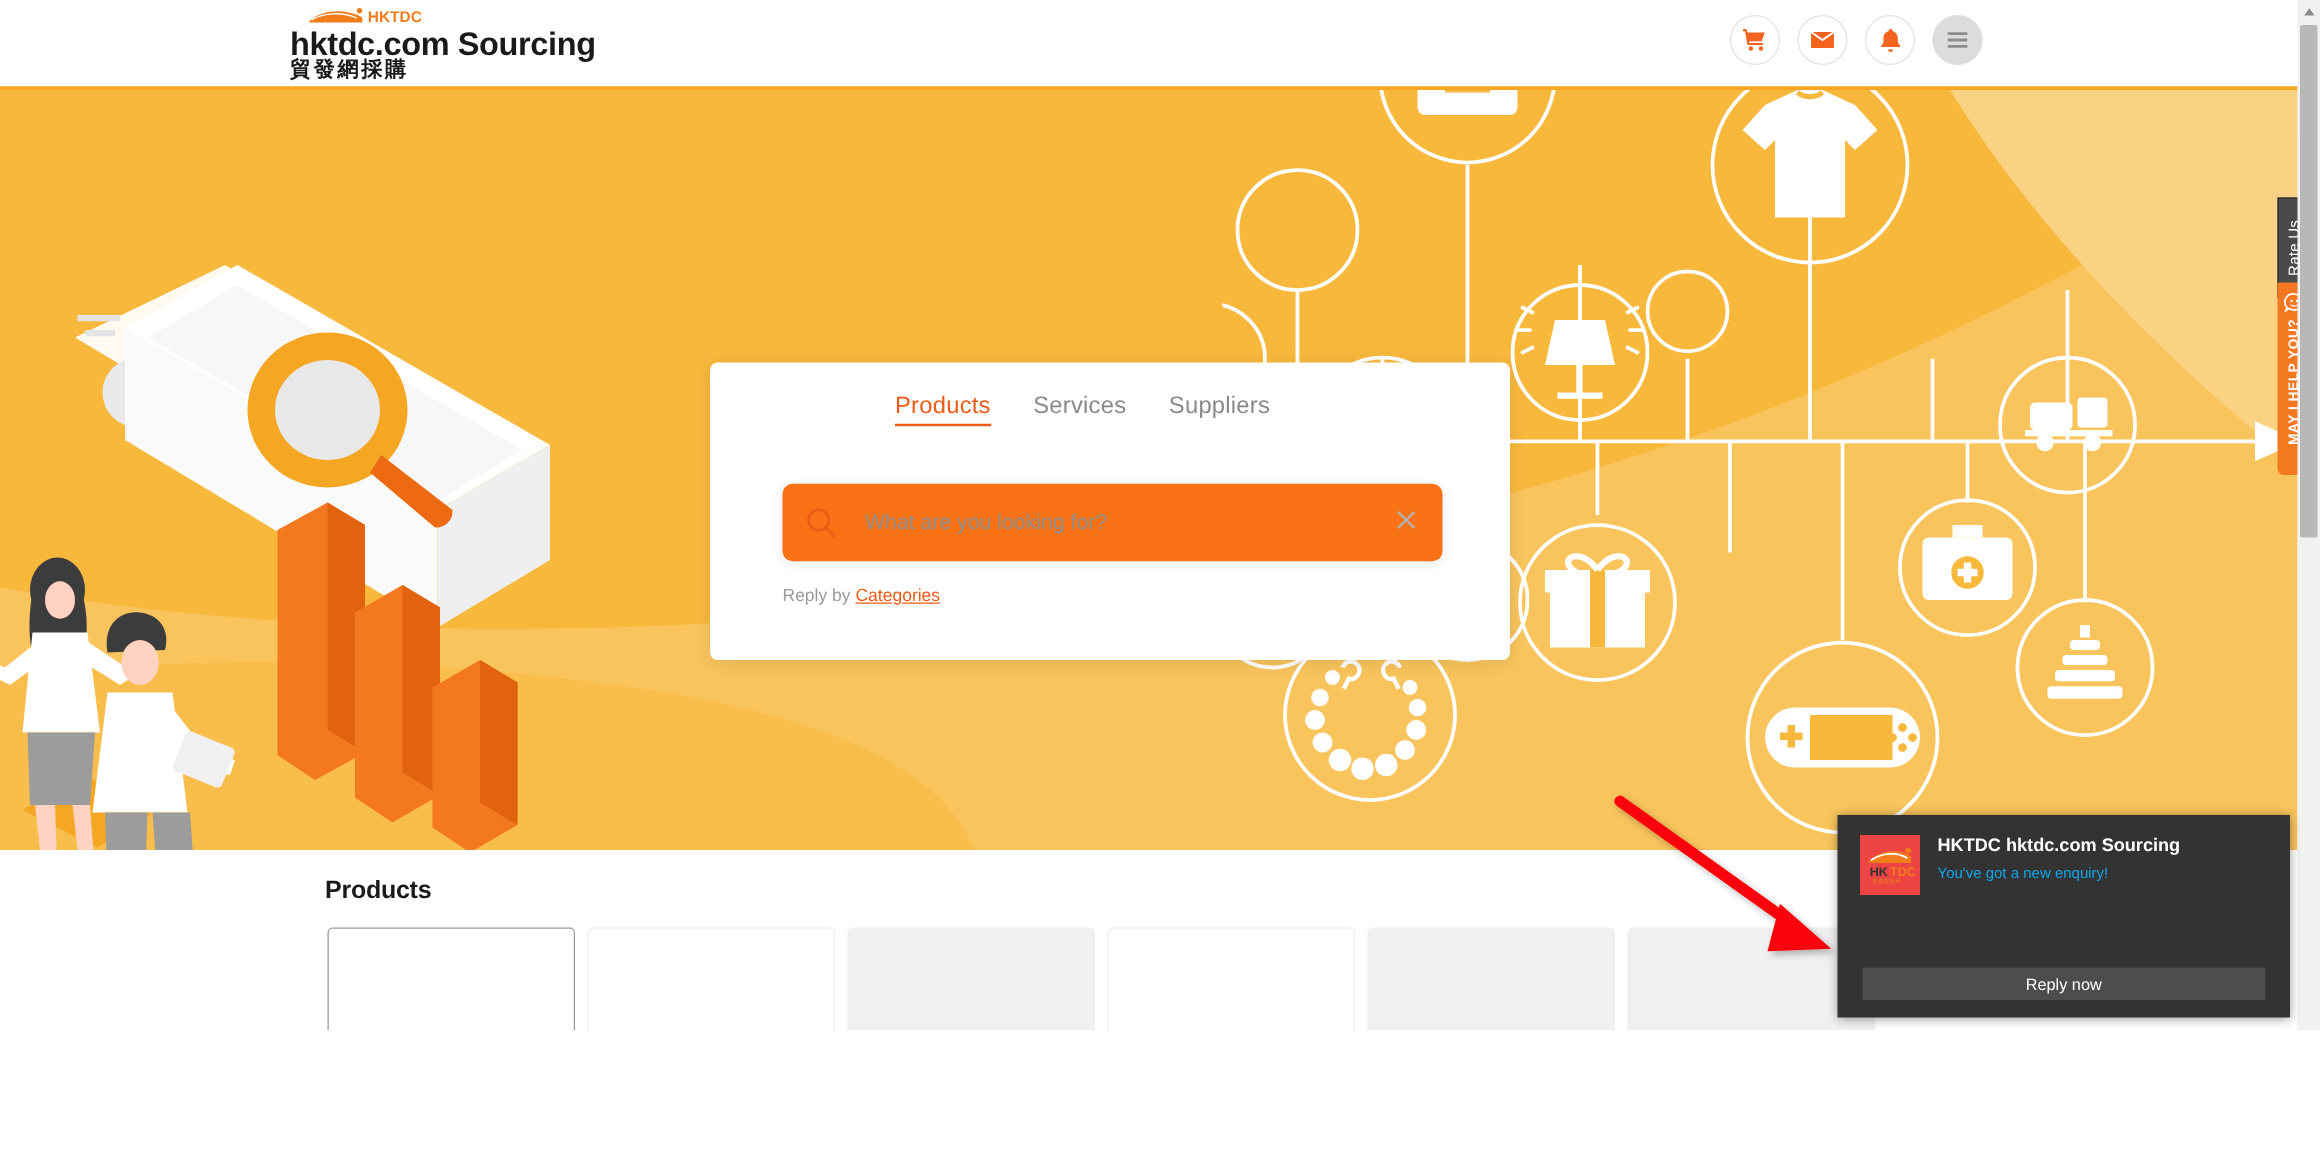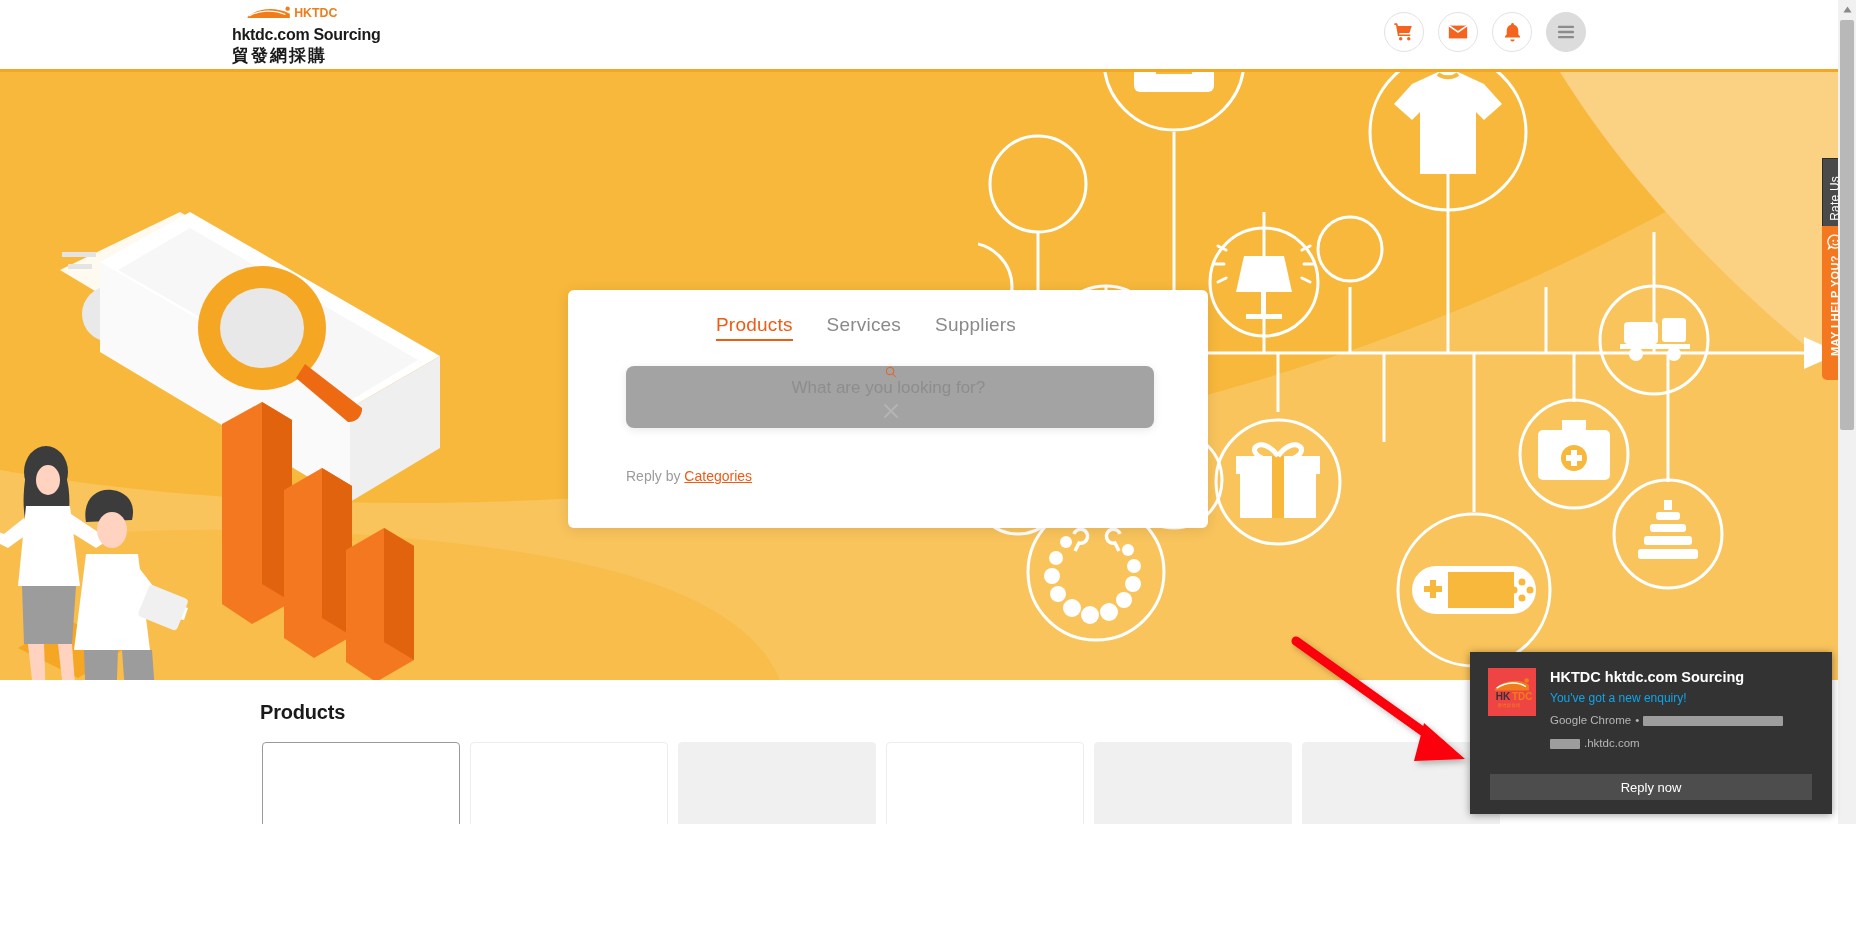--- a/index.html
+++ b/index.html
@@ -13,21 +13,21 @@
 
   
   .header {
     position: absolute; top: 0; left: 0; width: 1838px; height: 72px;
     background: #ffffff; border-bottom: 3px solid #f5a623;
     z-index: 40;
   }
   .brand { position: absolute; left: 232px; top: 5px; }
   .brand-logo { display: block; height: 16px; margin-bottom: 3px; }
   .brand-en {
-    font-size: 16px; font-weight: bold; color: #1a1a1a;
+    font-size: 26px; font-weight: bold; color: #1a1a1a;
     letter-spacing: -0.3px; line-height: 22px;
   }
   .brand-zh {
     font-size: 17px; font-weight: bold; color: #1a1a1a;
     letter-spacing: 2px; line-height: 20px;
   }
   .header-icons {
     position: absolute; right: 252px; top: 12px;
     display: flex; gap: 14px; align-items: center;
   }
@@ -60,24 +60,24 @@
   .tab {
     font-size: 19px; color: #8a8a8a; cursor: pointer;
     padding-bottom: 5px; position: relative; letter-spacing: 0.2px;
   }
   .tab.active { color: #ee5b14; }
   .tab.active::after {
     content: ""; position: absolute; left: 0; right: 0; bottom: 0;
     height: 2px; background: #ee5b14;
   }
   .searchbar {
-    position: absolute; left: 58px; top: 76px; width: 528px; height: 62px;
-    background: #a3a3a3; border-radius: 8px;
+    position: absolute; left: 58px; top: 97px; width: 528px; height: 62px;
+    background: #f97316; border-radius: 8px;
     box-shadow: 0 2px 10px rgba(0,0,0,0.09);
-    display: flex; align-items: center; padding: 0 16px 0 18px; flex-direction: column;
+    display: flex; align-items: center; padding: 0 16px 0 18px;
   }
   .search-input {
     flex: 1; border: none; outline: none; background: transparent;
     font-size: 17px; color: #4a4a4a; padding-left: 22px;
     font-family: "Liberation Sans", sans-serif;
   }
   .search-input::placeholder { color: #8d8d8d; }
   .clear-x { cursor: pointer; padding: 4px; }
   .searchby {
     position: absolute; left: 58px; top: 178px;
@@ -528,26 +528,18 @@
           <path d="M6 17 C18 9, 34 8, 44 15" fill="none" stroke="#ffffff" stroke-width="1.8"></path>
           <circle cx="45" cy="7" r="3" fill="#f07d1a"></circle>
           <text x="5" y="33" font-family="Liberation Sans, sans-serif" font-size="13" font-weight="bold" fill="#333333">HK</text>
           <text x="26" y="33" font-family="Liberation Sans, sans-serif" font-size="13" font-weight="bold" fill="#f07d1a">TDC</text>
           <text x="7" y="41" font-family="Liberation Sans, sans-serif" font-size="6" fill="#f07d1a">香港貿發局</text>
         </svg>
       </div>
       <div class="toast-body">
         <div class="toast-title">HKTDC hktdc.com Sourcing</div>
         <div class="toast-msg">You've got a new enquiry!</div>
-        <div class="toast-src">
-          <span>Google Chrome</span>
-          <span>•</span>
-          <span class="redact-bar" style="width:140px"></span>
-          <span style="width:100%;display:block;height:0"></span>
-          <span class="redact-bar" style="width:30px"></span>
-          <span>.hktdc.com</span>
-        </div>
       </div>
     </div>
     <button class="toast-btn">Reply now</button>
   </div>
 
 </div>
 
 </body></html>

